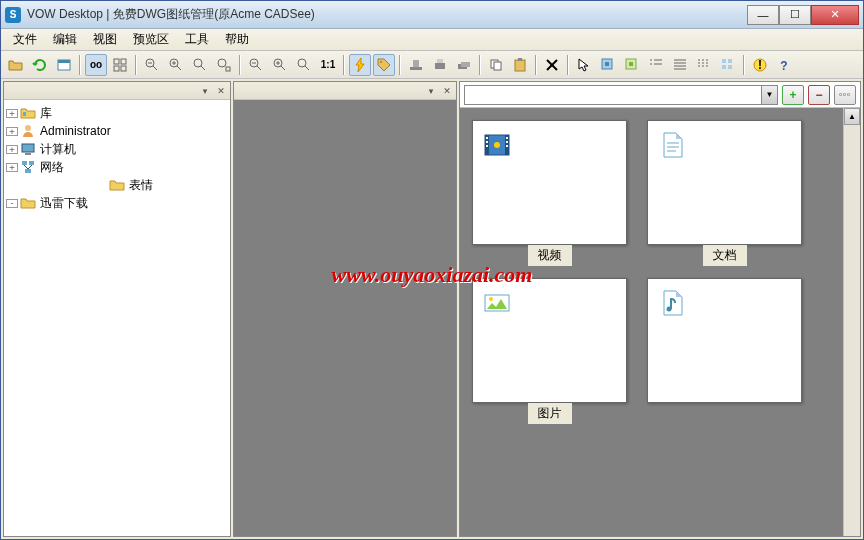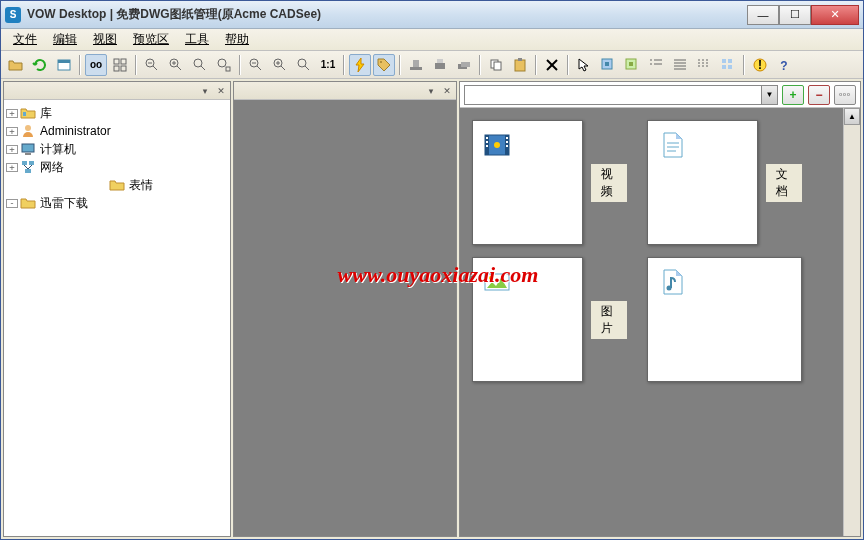--- a/index.html
+++ b/index.html
@@ -1,24 +1,24 @@
 <!DOCTYPE html>
 <html><head>
 <meta charset="utf-8">
 <style>
 * { margin: 0; padding: 0; box-sizing: border-box; font-family: "Microsoft YaHei", "SimSun", Arial, sans-serif; font-size: 12px; }
 body { background: #d4d0c8; overflow: hidden; }
 .window { width: 864px; height: 540px; background: #ece9d8; border: 1px solid #3b5998; display: flex; flex-direction: column; }
 .titlebar { height: 28px; background: linear-gradient(to bottom, #e8f0f8 0%, #d0e0f0 50%, #c0d4e8 100%); display: flex; align-items: center; padding: 0 4px; border-bottom: 1px solid #a0b0c0; }
 .titlebar .appicon { width: 16px; height: 16px; background: #2080c0; border-radius: 3px; margin-right: 6px; display: flex; align-items: center; justify-content: center; color: #fff; font-size: 10px; font-weight: bold; }
-.titlebar .title { color: #333; flex: 1; font-weight: bold; }
+.titlebar .title { color: #333; flex: 1; }
 .titlebar .winbtns { display: flex; gap: 0; }
 .titlebar .wb { width: 32px; height: 20px; border: 1px solid #888; background: linear-gradient(#f8f8f8,#e0e0e0); display: flex; align-items: center; justify-content: center; font-size: 11px; cursor: default; }
 .titlebar .wb.close { width: 48px; background: linear-gradient(#e88,#c44); color: #fff; border-color: #a33; }
-.menubar { height: 22px; background: linear-gradient(#f5f2e9,#ece9d8); display: flex; align-items: center; padding: 0 4px; border-bottom: 1px solid #c0c0c0; text-decoration: underline; }
+.menubar { height: 22px; background: linear-gradient(#f5f2e9,#ece9d8); display: flex; align-items: center; padding: 0 4px; border-bottom: 1px solid #c0c0c0; }
 .menubar .m { padding: 2px 8px; cursor: default; }
 .toolbar { height: 28px; background: linear-gradient(#f5f2e9,#e8e4d8); display: flex; align-items: center; padding: 0 4px; border-bottom: 1px solid #c0c0c0; gap: 2px; }
 .toolbar .tb { width: 22px; height: 22px; display: flex; align-items: center; justify-content: center; border: 1px solid transparent; cursor: default; border-radius: 2px; }
 .toolbar .tb.active { border-color: #8ac; background: #cde; }
 .toolbar .sep { width: 2px; height: 20px; border-left: 1px solid #a0a0a0; border-right: 1px solid #fff; margin: 0 2px; }
 .toolbar svg { width: 16px; height: 16px; }
 .toolbar .txt { font-size: 10px; font-weight: bold; padding: 0 2px; }
 .client { flex: 1; display: flex; background: #ece9d8; padding: 2px; gap: 2px; overflow: hidden; }
 .pane { background: #fff; border: 1px solid #888; display: flex; flex-direction: column; position: relative; }
 .pane .ph { height: 18px; background: linear-gradient(#f0ece0,#e4e0d0); border-bottom: 1px solid #c0c0c0; display: flex; justify-content: flex-end; align-items: center; padding: 0 2px; gap: 2px; }
@@ -31,25 +31,25 @@
 .tree .tl { padding: 1px 2px; cursor: default; }
 .preview { flex: 1; background: #808080; }
 .content { flex: 1; display: flex; flex-direction: column; }
 .content .addrbar { height: 26px; display: flex; align-items: center; padding: 2px 4px; gap: 4px; border-bottom: 1px solid #c0c0c0; }
 .content .addrbar .combo { flex: 1; height: 20px; border: 1px solid #888; background: #fff; display: flex; align-items: center; }
 .content .addrbar .combo .dd { width: 16px; height: 100%; background: linear-gradient(#eee,#ccc); border-left: 1px solid #888; display: flex; align-items: center; justify-content: center; font-size: 8px; margin-left: auto; }
 .content .addrbar .ab { width: 22px; height: 20px; border: 1px solid #888; background: linear-gradient(#f8f8f8,#e0e0e0); display: flex; align-items: center; justify-content: center; font-weight: bold; cursor: default; border-radius: 2px; }
 .content .addrbar .ab.plus { color: #2a2; border-color: #4a4; }
 .content .addrbar .ab.minus { color: #a22; border-color: #a44; }
 .thumbs { flex: 1; background: #808080; overflow: auto; padding: 12px; display: flex; flex-wrap: wrap; gap: 12px 20px; align-content: flex-start; position: relative; }
-.thumb { width: 155px; display: flex; align-items: center; gap: 8px; }
+.thumb { width: 155px; display: flex; flex-direction: column; align-items: center; }
 .thumb .tbox { width: 155px; height: 125px; background: #fff; border: 1px solid #666; display: flex; align-items: flex-start; justify-content: flex-start; padding: 8px; box-shadow: 1px 1px 3px rgba(0,0,0,0.3); }
 .thumb .tbox svg { width: 32px; height: 32px; }
 .thumb .tcap { background: #ece9d8; padding: 2px 10px; color: #000; }
-.watermark { position: absolute; left: 50%; top: 262px; transform: translateX(-50%); color: #d00; font-family: Georgia, serif; font-size: 22px; font-style: italic; font-weight: bold; text-shadow: 1px 1px 0 #fff; pointer-events: none; z-index: 100; margin-left: 6px; }
+.watermark { position: absolute; left: 50%; top: 262px; transform: translateX(-50%); color: #d00; font-family: Georgia, serif; font-size: 22px; font-style: italic; font-weight: bold; text-shadow: 1px 1px 0 #fff; pointer-events: none; z-index: 100; }
 .scrollbar-v { width: 17px; background: #e8e4d8; border-left: 1px solid #c0c0c0; display: flex; flex-direction: column; }
 .scrollbar-v .sbtn { height: 17px; background: linear-gradient(#f0f0f0,#d0d0d0); border: 1px solid #999; display: flex; align-items: center; justify-content: center; font-size: 8px; }
 .scrollbar-v .strack { flex: 1; background: #e8e4d8; }
 </style>
 </head>
 <body>
 
 <div class="window">
 
   <div class="titlebar">

